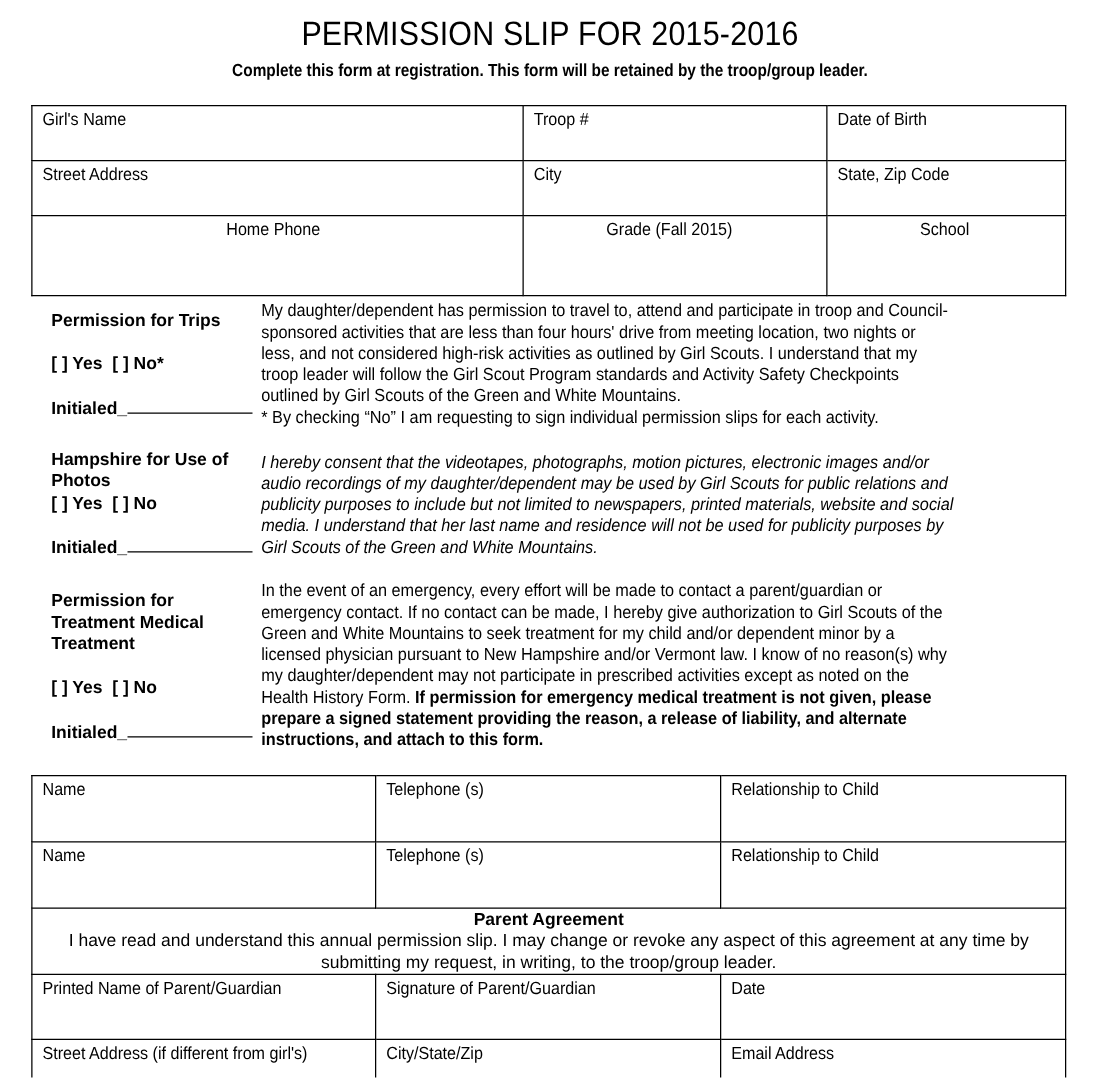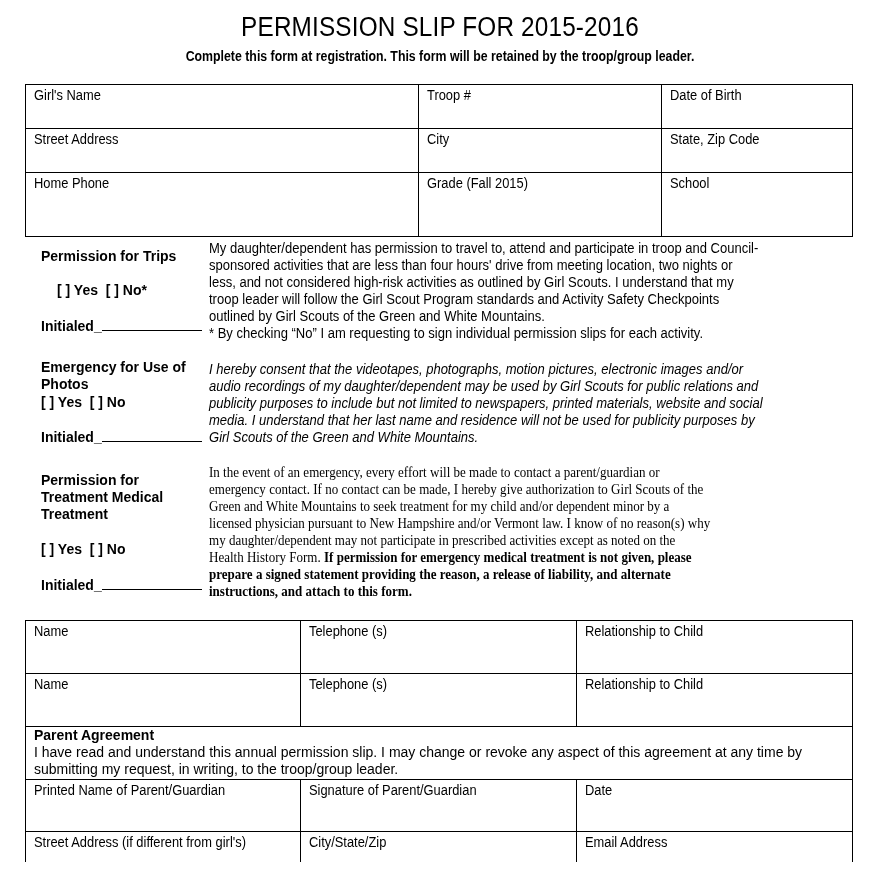--- a/index.html
+++ b/index.html
@@ -16,36 +16,36 @@
     transform: scaleX(0.88); transform-origin: center;
   }
   table.grid { position: absolute; border-collapse: collapse; table-layout: fixed; }
   table.grid td {
     border: 1px solid #000; vertical-align: top;
     font-size: 14px; padding: 2px 8px; line-height: 16px;
   }
   .cell-label { display: inline-block; transform: scaleX(0.92); transform-origin: left; white-space: nowrap; }
   #info-table { left: 25px; top: 84px; width: 827px; padding-left: 42px; }
   #info-table td { height: 44px; }
-  #info-table tr:last-child td { height: 64px; }
+  #info-table tr:last-child td { height: 64px; text-align: center; }
 
   .perm-label {
     position: absolute; left: 41px; font-size: 14px; font-weight: bold; line-height: 17px;
   }
   .perm-label .ln { display: block; }
   .perm-text {
     position: absolute; left: 209px; width: 640px; font-size: 14px; line-height: 17px;
   }
   .sq { display: inline-block; transform: scaleX(0.93); transform-origin: left; white-space: nowrap; }
   .initial-line { display: inline-block; border-bottom: 1.5px solid #000; width: 100px; height: 14px; vertical-align: baseline; }
 
   #emergency-table { left: 25px; top: 620px; width: 827px; }
   #emergency-table td.hdr { text-align: center; font-weight: bold; height: 20px; padding: 1px 8px; }
   #emergency-table td.contact { height: 53px; text-decoration: underline; }
-  #emergency-table td.agreement { height: 53px; padding: 0 8px; }
+  #emergency-table td.agreement { height: 53px; padding: 0 8px; text-align: center; }
   #emergency-table td.sig { height: 52px; }
   #emergency-table td.addr { height: 30px; border-bottom: none; }
   .agr-title { font-weight: bold; display: block; line-height: 17px; }
   .agr-text { line-height: 17px; display: block; }
 </style>
 </head>
 <body>
 
 <div class="title">PERMISSION SLIP FOR 2015-2016</div>
 <div class="subtitle">Complete this form at registration. This form will be retained by the troop/group leader.</div>
@@ -72,36 +72,36 @@
     <td><span class="cell-label">Grade (Fall 2015)</span></td>
     <td><span class="cell-label">School</span></td>
   </tr>
 </tbody>
   </table>
 
 <div class="perm-label" style="top:248px;">
   <span class="ln">Permission for Trips</span>
 </div>
 <div class="perm-label" style="top:282px;">
-  <span class="ln" style="white-space:pre;margin-left:16px;">[ ] Yes  [ ] No*</span>
+  <span class="ln" style="white-space:pre;">[ ] Yes  [ ] No*</span>
 </div>
 <div class="perm-label" style="top:317px;">
   <span>Initialed_</span><span class="initial-line"></span>
 </div>
 <div class="perm-text" style="top:240px;">
   <span class="sq">My daughter/dependent  has permission to travel to, attend and participate in troop and Council-</span><br>
   <span class="sq">sponsored  activities that are less than four hours' drive from meeting location, two nights or</span><br>
   <span class="sq">less, and not considered high-risk activities as outlined by Girl Scouts. I understand that my</span><br>
   <span class="sq">troop leader will follow the Girl Scout Program standards  and Activity Safety Checkpoints</span><br>
   <span class="sq">outlined by Girl Scouts of the Green and White Mountains.</span><br>
   <span class="sq">* By checking “No” I am requesting to sign individual  permission slips for each activity.</span>
 </div>
 
 <div class="perm-label" style="top:359px;">
-  <span class="ln">Emergency for Use of</span>
+  <span class="ln">Hampshire for Use of</span>
   <span class="ln">Photos</span>
 </div>
 <div class="perm-label" style="top:394px;">
   <span class="ln" style="white-space:pre;">[ ] Yes  [ ] No</span>
 </div>
 <div class="perm-label" style="top:428px;">
   <span>Initialed_</span><span class="initial-line"></span>
 </div>
 <div class="perm-text" style="top:361px;font-style:italic;">
   <span class="sq">I hereby consent that the videotapes,  photographs,  motion pictures, electronic images and/or</span><br>
@@ -115,21 +115,21 @@
   <span class="ln">Permission for</span>
   <span class="ln">Treatment Medical</span>
   <span class="ln">Treatment</span>
 </div>
 <div class="perm-label" style="top:541px;">
   <span class="ln" style="white-space:pre;">[ ] Yes  [ ] No</span>
 </div>
 <div class="perm-label" style="top:576px;">
   <span>Initialed_</span><span class="initial-line"></span>
 </div>
-<div class="perm-text" style="top:464px;font-family:Liberation Serif, serif;">
+<div class="perm-text" style="top:464px;">
   <span class="sq">In the event of an emergency,  every effort will be made to contact a parent/guardian  or</span><br>
   <span class="sq">emergency contact. If no contact can be made, I hereby give authorization  to Girl Scouts of the</span><br>
   <span class="sq">Green and White Mountains to seek treatment for my child and/or dependent  minor by a</span><br>
   <span class="sq">licensed  physician pursuant to New Hampshire and/or Vermont law. I know of no reason(s)  why</span><br>
   <span class="sq">my daughter/dependent  may not participate  in prescribed  activities except as noted on the</span><br>
   <span class="sq"><span style="white-space:pre;">Health History Form. </span><b>If permission for emergency  medical  treatment is not given, please</b></span><br>
   <b class="sq">prepare a signed statement  providing the reason, a release  of liability, and alternate</b><br>
   <b class="sq">instructions, and attach to this form.</b>
 </div>
 

